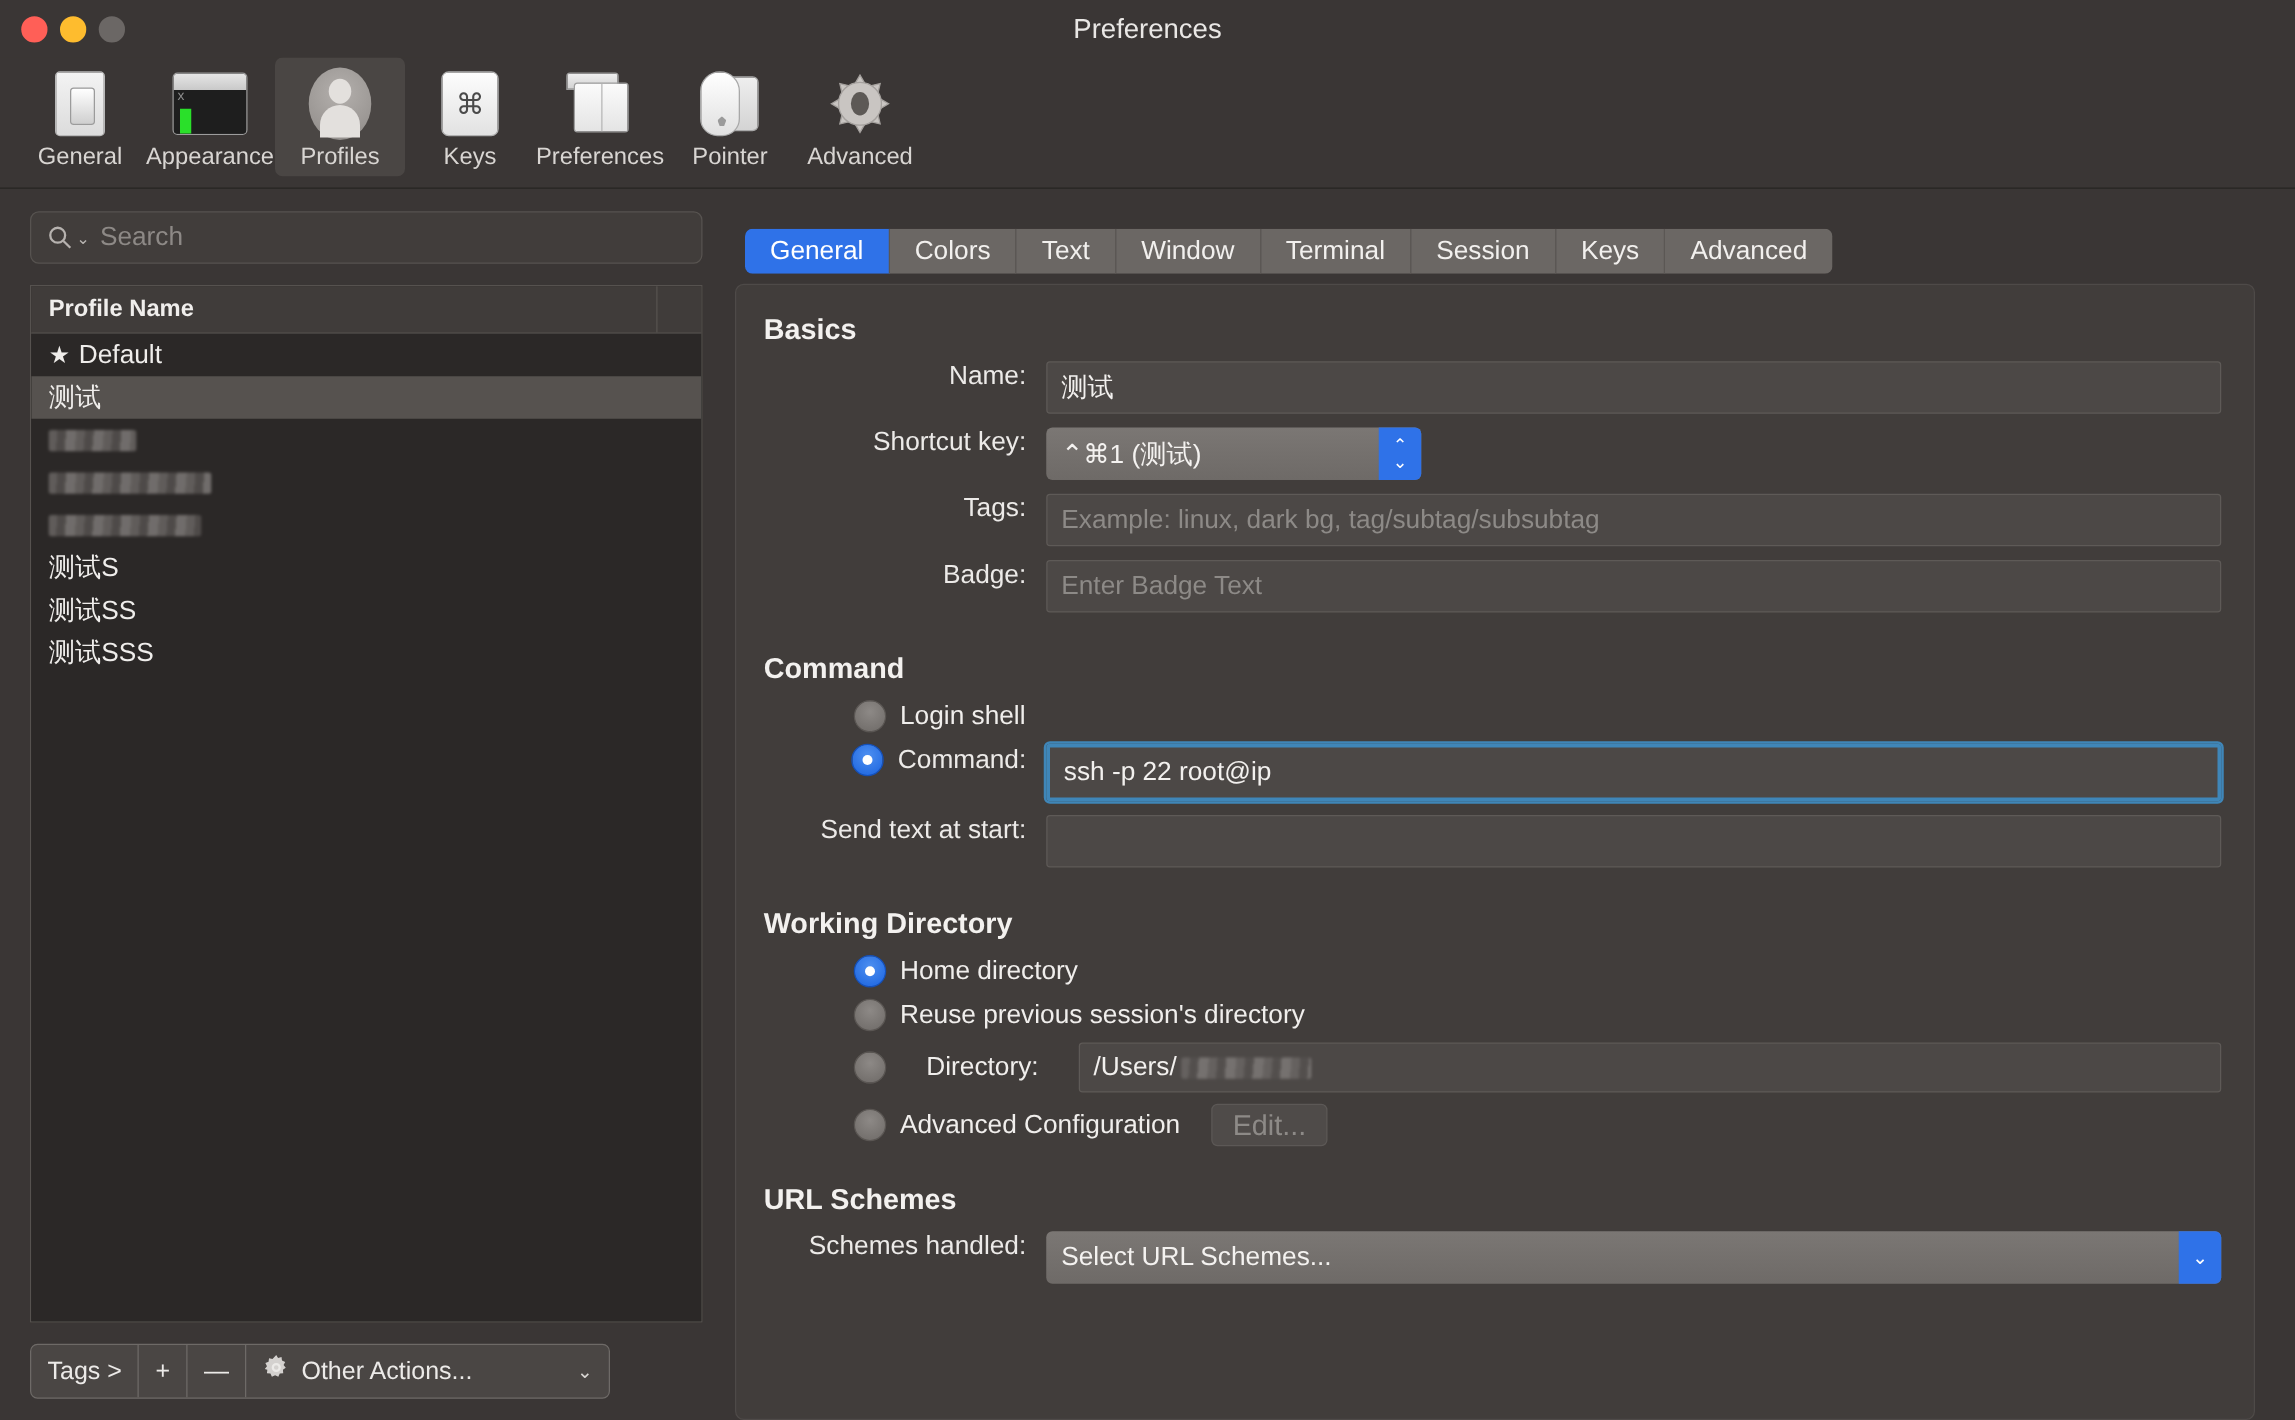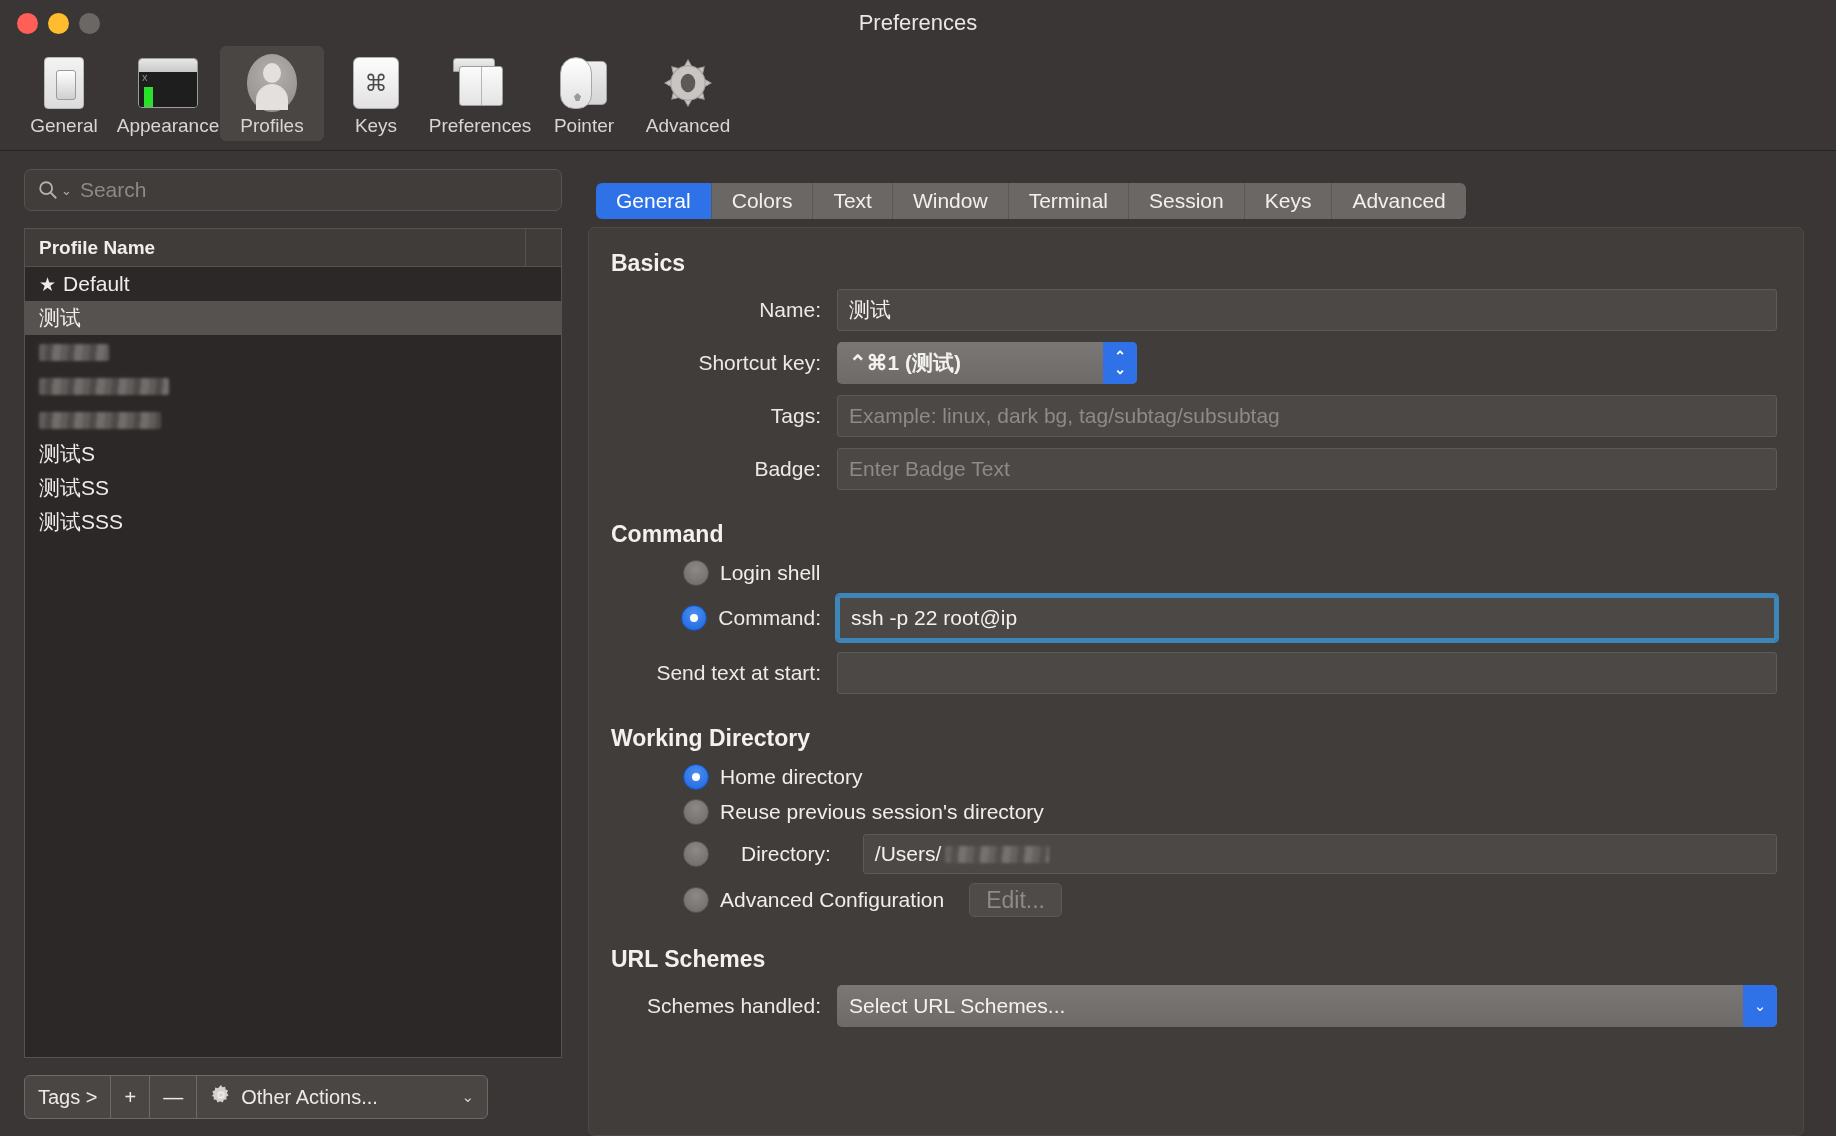--- a/index.html
+++ b/index.html
@@ -136,33 +136,33 @@
     border-right: 1px solid #5b5754; }
   .tab:last-child { border-right: none; }
   .tab.active { background: #2f72e8; color: #fff; }
 
   .panel {
     margin-top: 8px; flex: 1; background: #413d3b;
     border: 1px solid #4e4a48; border-radius: 7px;
     padding: 22px 26px 0 22px; overflow: hidden; min-height: 0;
   }
   .sec-title { color: #f3f1ef; font-size: 23px; font-weight: bold; margin-bottom: 12px; }
-  .frow { display: flex; align-items: center; margin-bottom: 11px; }
+  .frow { display: flex; align-items: flex-start; margin-bottom: 11px; }
   .flabel { width: 226px; text-align: right; color: #eceae8; font-size: 21px; padding-right: 16px; }
   .field {
     flex: 1; height: 42px; background: #4c4846; border: 1px solid #5e5a57;
     border-radius: 3px; display: flex; align-items: center; padding: 0 11px;
     color: #f2f0ee; font-size: 21px;
   }
   .field.ph { color: #8d8a87; }
   .field.focused { border: 3px solid #3f86b8; outline: 2px solid #3f86b8; height: 46px; }
   .popup {
     height: 42px; background: linear-gradient(#7b7774,#6e6a67); border-radius: 5px;
     display: flex; align-items: center; color: #f4f2f0; font-size: 21px;
-    padding: 0 12px; position: relative; font-weight: bold;
+    padding: 0 12px; position: relative;
   }
   .stepper {
     position: absolute; right: 0; top: 0; width: 34px; height: 100%;
     background: #2f72e8; border-radius: 0 5px 5px 0;
     display: flex; flex-direction: column; align-items: center; justify-content: center;
     color: #fff; font-size: 14px; line-height: 13px;
   }
   .pulldown {
     flex: 1; height: 42px; background: linear-gradient(#7b7774,#6e6a67);
     border-radius: 5px; display: flex; align-items: center;

